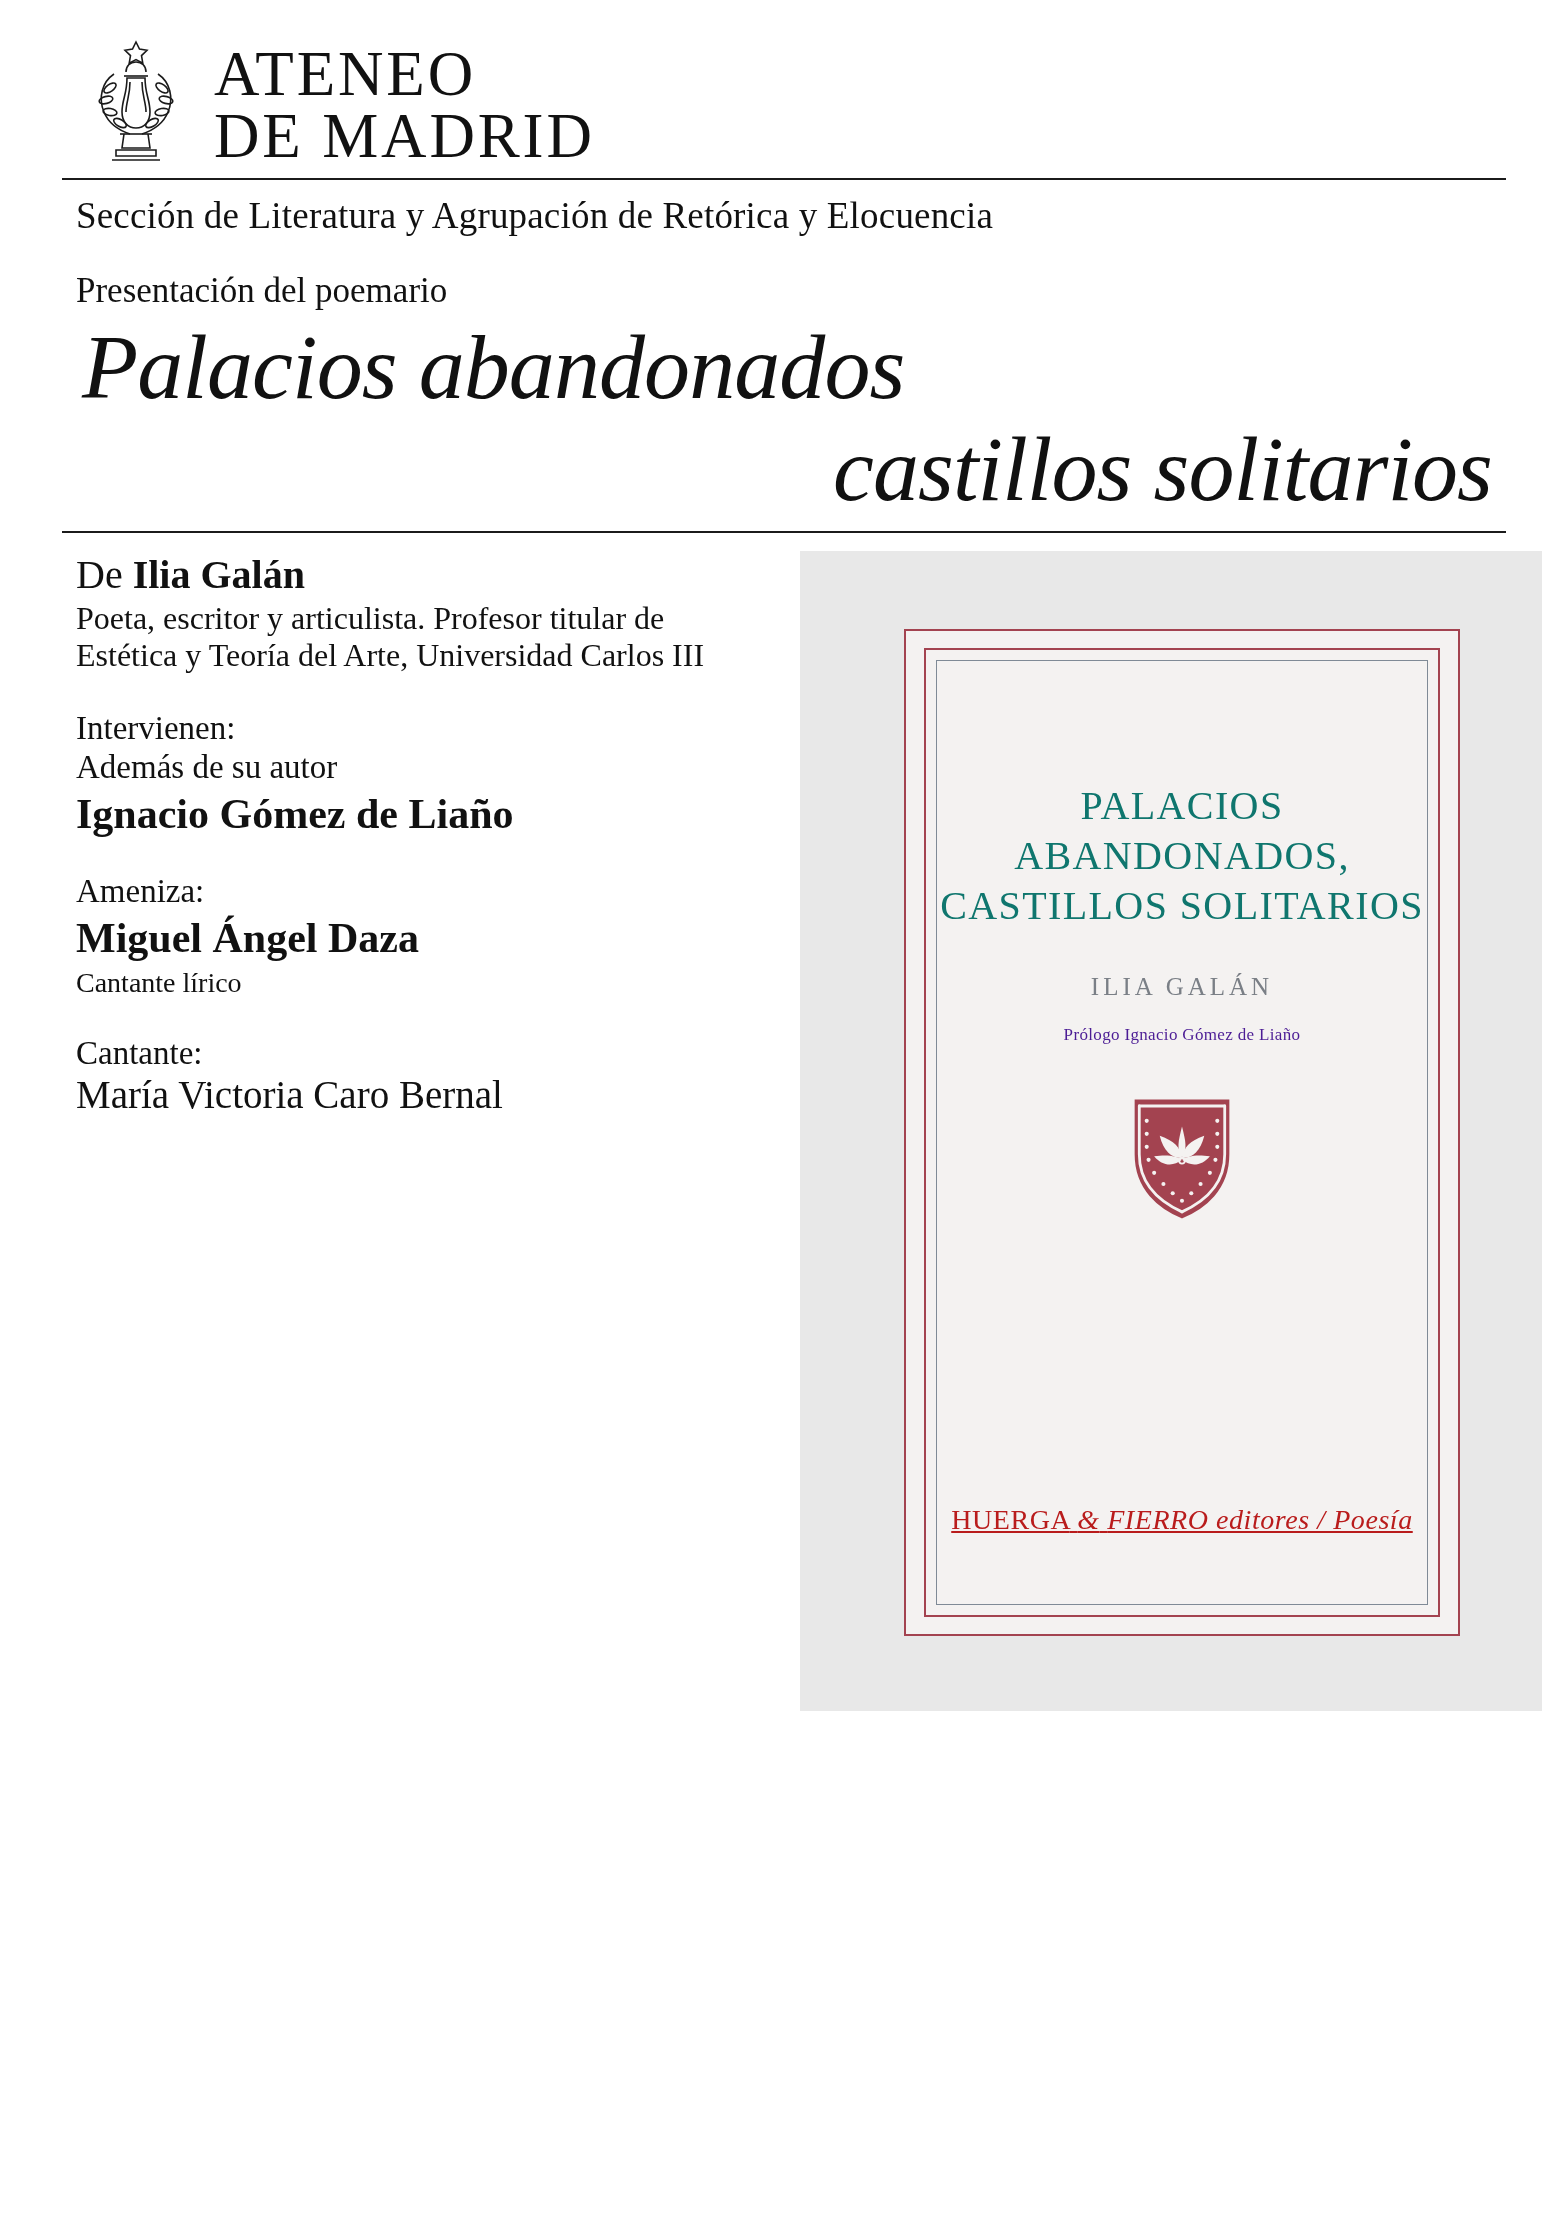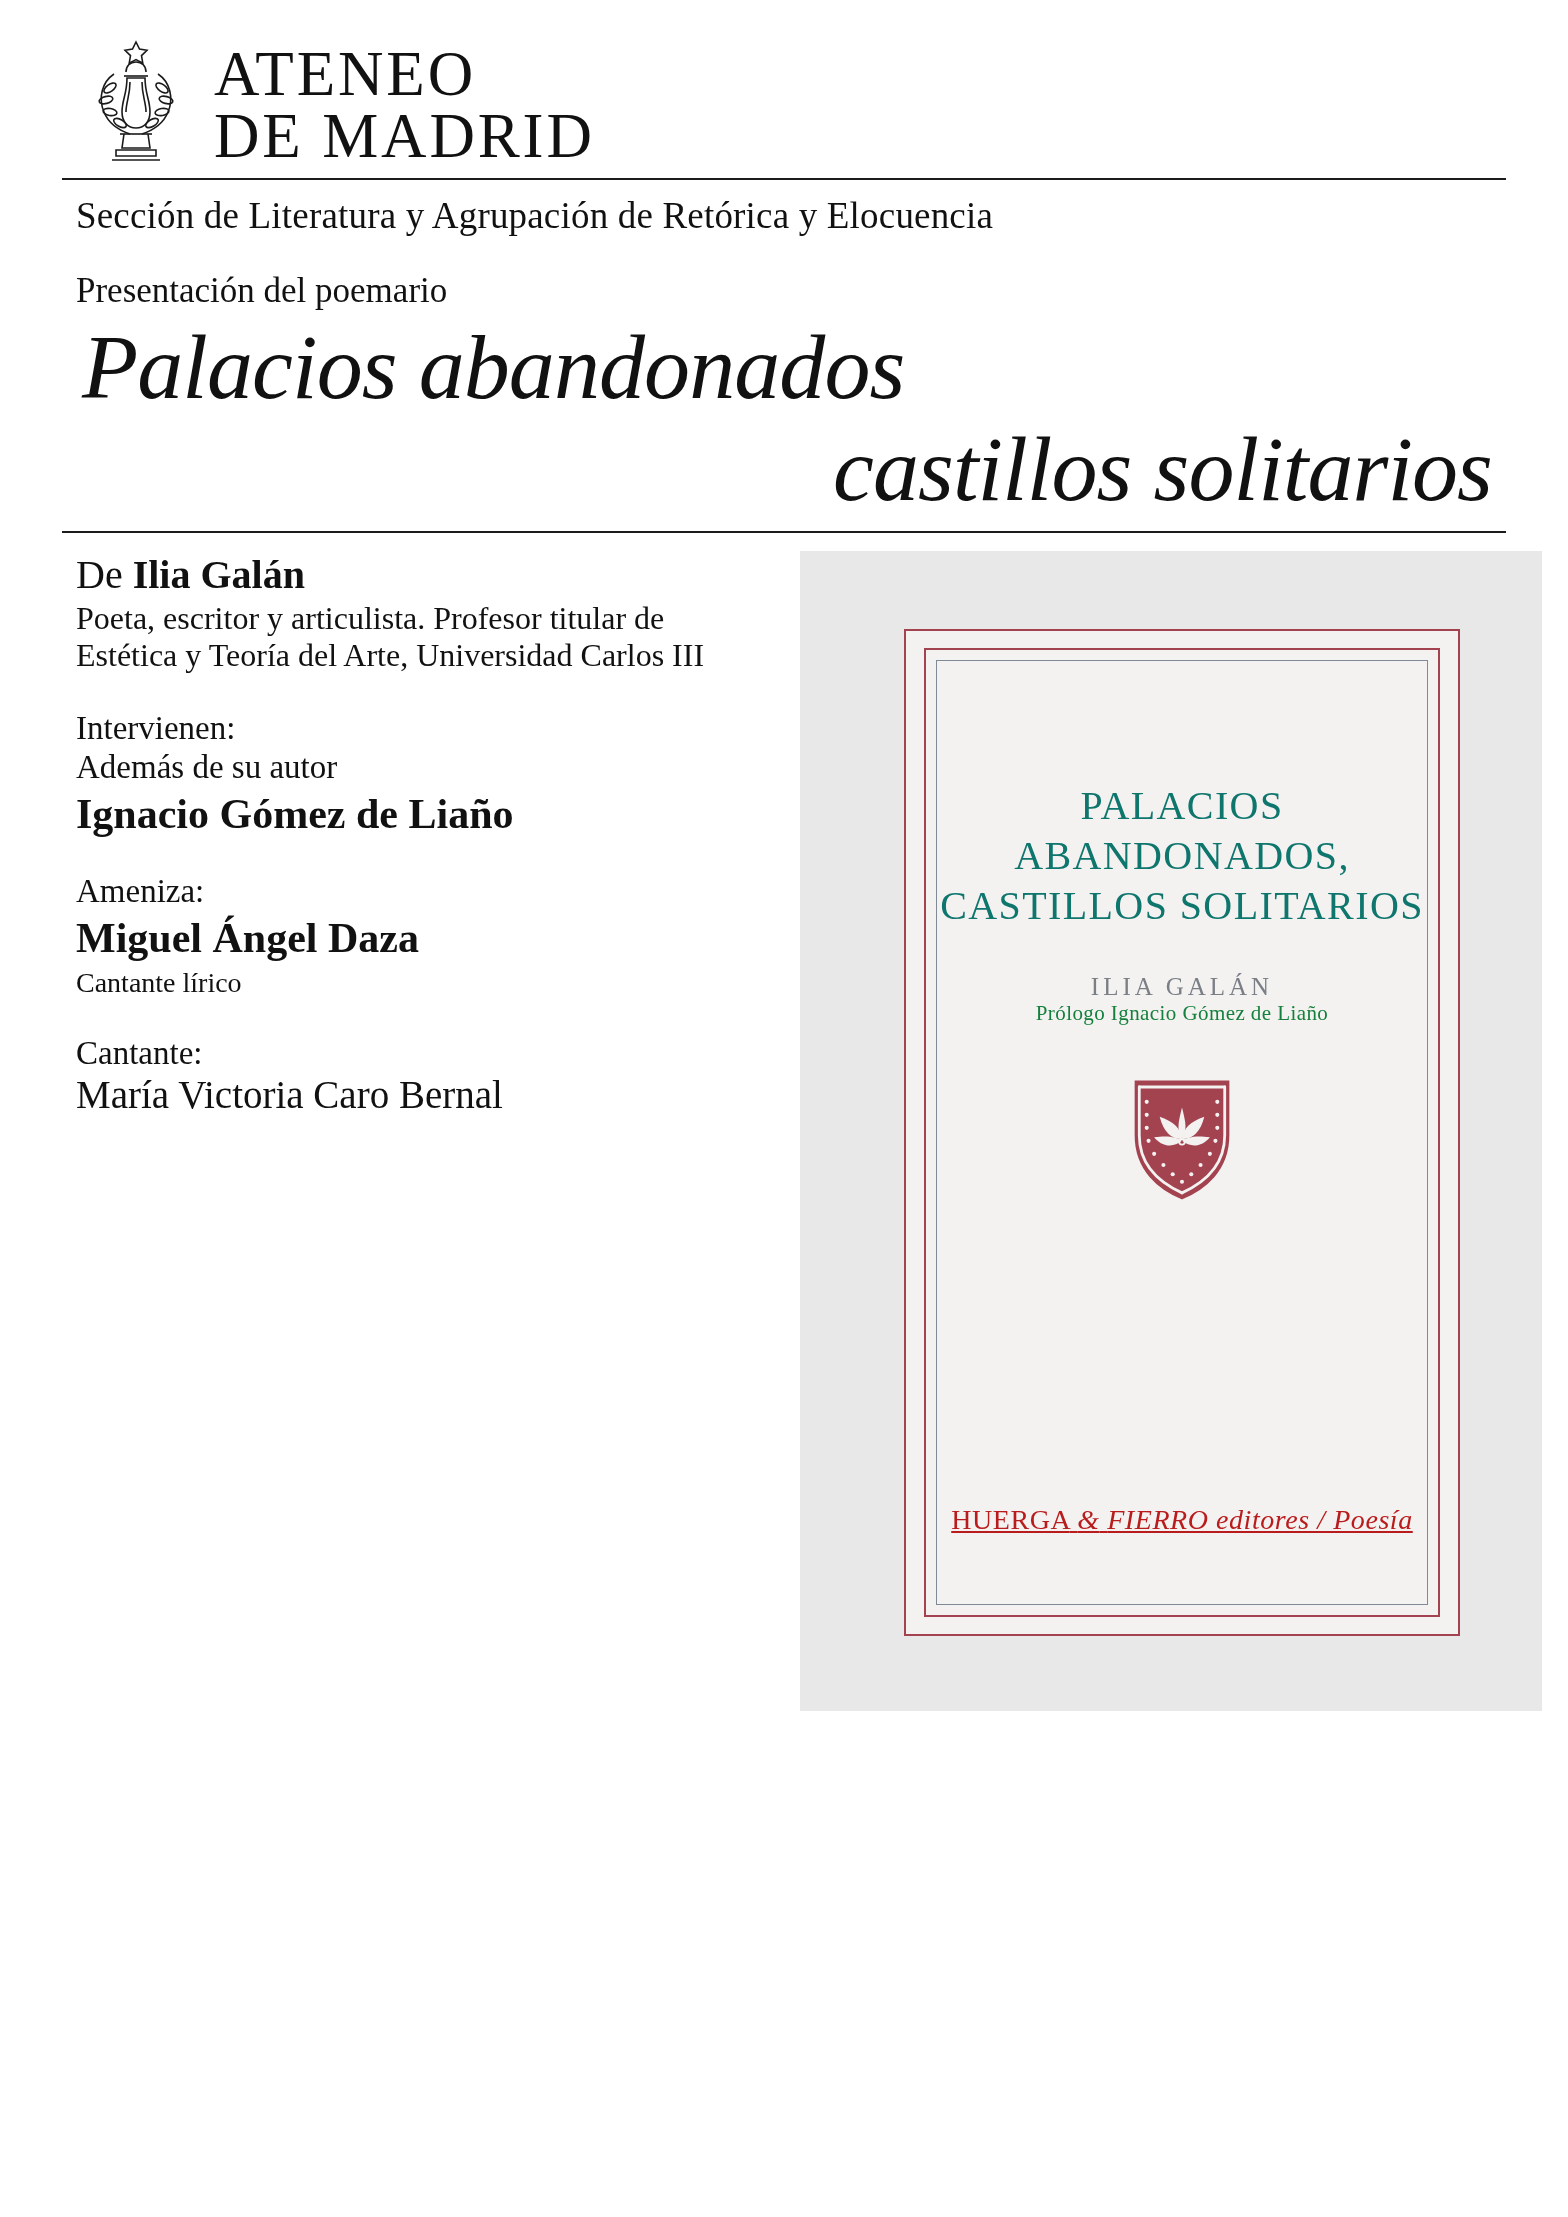--- a/index.html
+++ b/index.html
@@ -185,23 +185,24 @@
     line-height: 1.25;
     color: #0f766e;
   }
   .cv-author {
     font-size: 25px;
     letter-spacing: 0.16em;
     margin-top: 42px;
     color: #7a7f86;
   }
   .cv-prologue {
-    font-size: 21px;
+    font-size: 17px;
     letter-spacing: 0.02em;
-    color: #15803d;
+    margin-top: 24px;
+    color: #4c1d95;
   }
   .cv-emblem {
     margin-top: 48px;
     display: flex;
     justify-content: center;
   }
   .cv-publisher {
     position: absolute;
     left: 0; right: 0;
     bottom: 98px;

